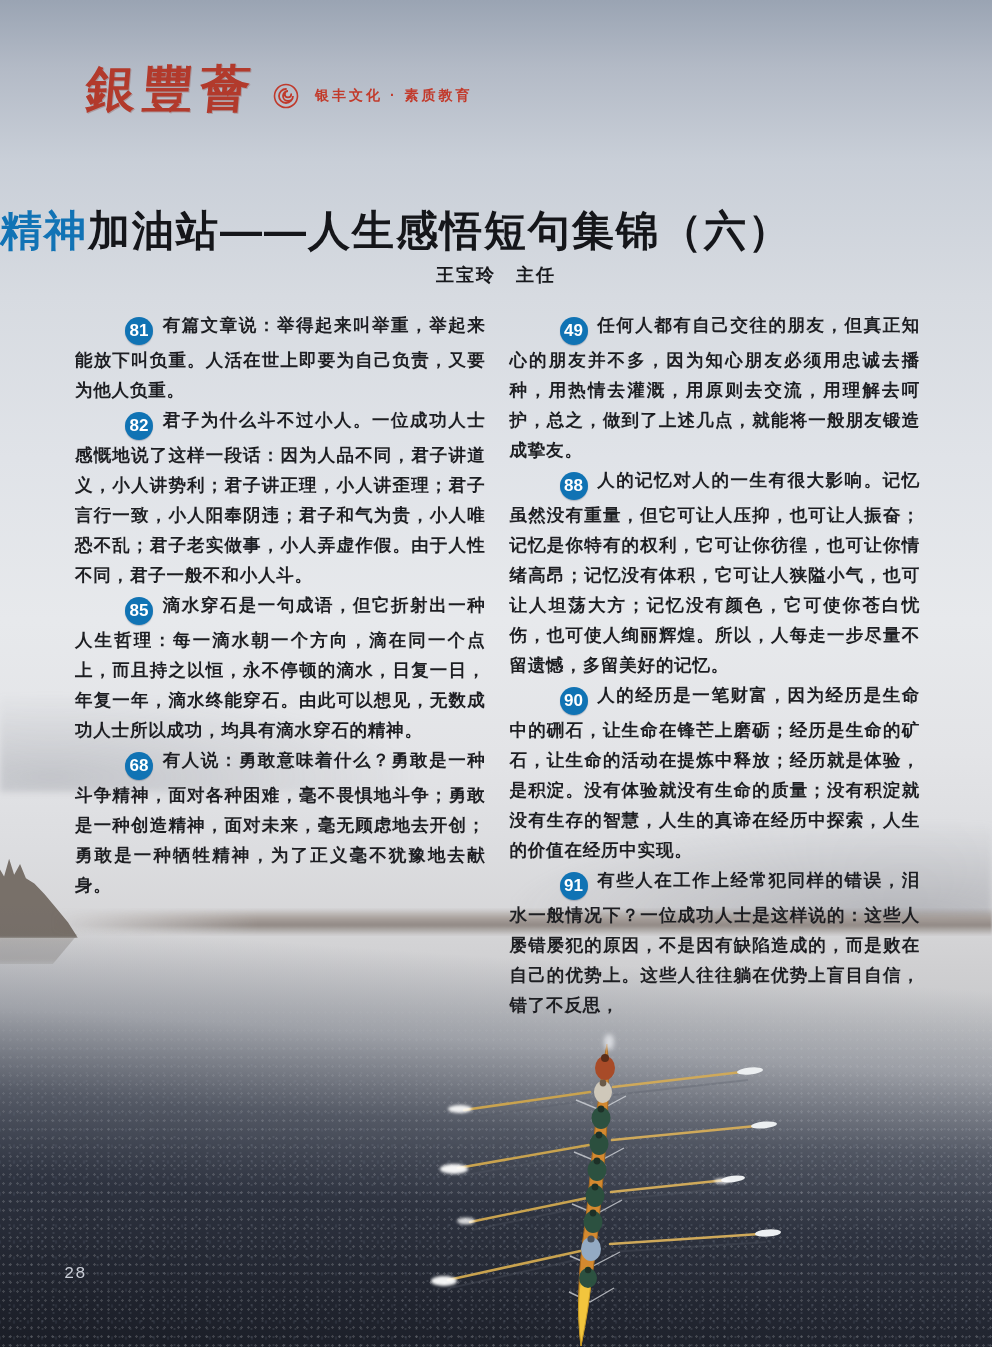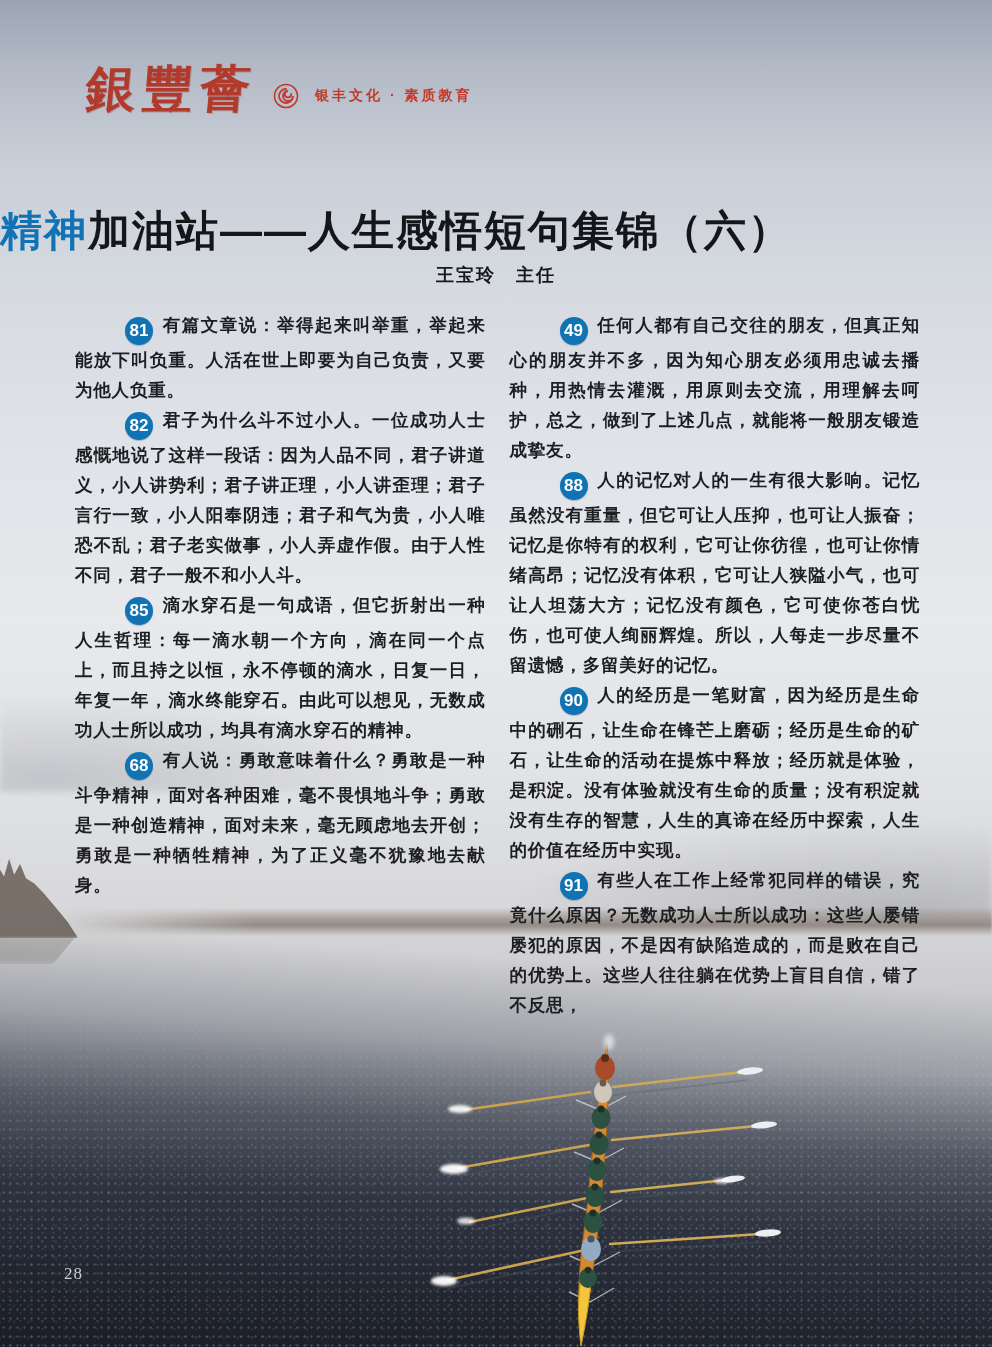--- a/index.html
+++ b/index.html
@@ -54,21 +54,21 @@
   .col{width:415px;}
   .para{margin:0;font-size:17.5px;line-height:30px;letter-spacing:.8px;color:#1d1e22;
     text-align:justify;text-indent:50px;font-weight:600;word-break:break-all;}
   .num{display:inline-block;width:28px;height:28px;line-height:28px;border-radius:50%;
     background:#1073b4;color:#fff;text-align:center;font-size:17px;font-weight:700;
     margin-right:9px;text-indent:0;letter-spacing:0;vertical-align:-5px;
     box-shadow:0 1px 1px rgba(20,40,70,.25);}
   
   .boat{position:absolute;left:430px;top:1030px;width:360px;height:320px;}
   
-  .pagenum{position:absolute;left:64px;top:1264px;font-family:Liberation Serif, serif;
+  .pagenum{position:absolute;left:64px;top:1264px;font-family:Liberation Mono, monospace;
     font-size:17px;color:#c9cdd6;letter-spacing:1px;}
 </style>
 </head>
 <body>
 
 <div class="page">
 
   <div class="bg hills-left"></div>
   <div class="bg hills-right"></div>
   <div class="bg island-left"></div>
@@ -181,18 +181,18 @@
     <div class="col">
       <p class="para"><span class="num">81</span><span>有篇文章说：举得起来叫举重，举起来能放下叫负重。人活在世上即要为自己负责，又要为他人负重。</span></p>
       <p class="para"><span class="num">82</span><span>君子为什么斗不过小人。一位成功人士感慨地说了这样一段话：因为人品不同，君子讲道义，小人讲势利；君子讲正理，小人讲歪理；君子言行一致，小人阳奉阴违；君子和气为贵，小人唯恐不乱；君子老实做事，小人弄虚作假。由于人性不同，君子一般不和小人斗。</span></p>
       <p class="para"><span class="num">85</span><span>滴水穿石是一句成语，但它折射出一种人生哲理：每一滴水朝一个方向，滴在同一个点上，而且持之以恒，永不停顿的滴水，日复一日，年复一年，滴水终能穿石。由此可以想见，无数成功人士所以成功，均具有滴水穿石的精神。</span></p>
       <p class="para"><span class="num">68</span><span>有人说：勇敢意味着什么？勇敢是一种斗争精神，面对各种困难，毫不畏惧地斗争；勇敢是一种创造精神，面对未来，毫无顾虑地去开创；勇敢是一种牺牲精神，为了正义毫不犹豫地去献身。</span></p>
     </div>
     <div class="col">
       <p class="para"><span class="num">49</span><span>任何人都有自己交往的朋友，但真正知心的朋友并不多，因为知心朋友必须用忠诚去播种，用热情去灌溉，用原则去交流，用理解去呵护，总之，做到了上述几点，就能将一般朋友锻造成挚友。</span></p>
       <p class="para"><span class="num">88</span><span>人的记忆对人的一生有很大影响。记忆虽然没有重量，但它可让人压抑，也可让人振奋；记忆是你特有的权利，它可让你彷徨，也可让你情绪高昂；记忆没有体积，它可让人狭隘小气，也可让人坦荡大方；记忆没有颜色，它可使你苍白忧伤，也可使人绚丽辉煌。所以，人每走一步尽量不留遗憾，多留美好的记忆。</span></p>
       <p class="para"><span class="num">90</span><span>人的经历是一笔财富，因为经历是生命中的硎石，让生命在锋芒上磨砺；经历是生命的矿石，让生命的活动在提炼中释放；经历就是体验，是积淀。没有体验就没有生命的质量；没有积淀就没有生存的智慧，人生的真谛在经历中探索，人生的价值在经历中实现。</span></p>
-      <p class="para"><span class="num">91</span><span>有些人在工作上经常犯同样的错误，究竟什么原因？无数成功人士所以成功：这些人屡错屡犯的原因，不是因有缺陷造成的，而是败在自己的优势上。这些人往往躺在优势上盲目自信，错了不反思，</span></p>
+      <p class="para"><span class="num">91</span><span>有些人在工作上经常犯同样的错误，泪水一般情况下？一位成功人士是这样说的：这些人屡错屡犯的原因，不是因有缺陷造成的，而是败在自己的优势上。这些人往往躺在优势上盲目自信，错了不反思，</span></p>
     </div>
   </div>
 
   <div class="pagenum">28</div>
 </div>
 
 </body></html>

